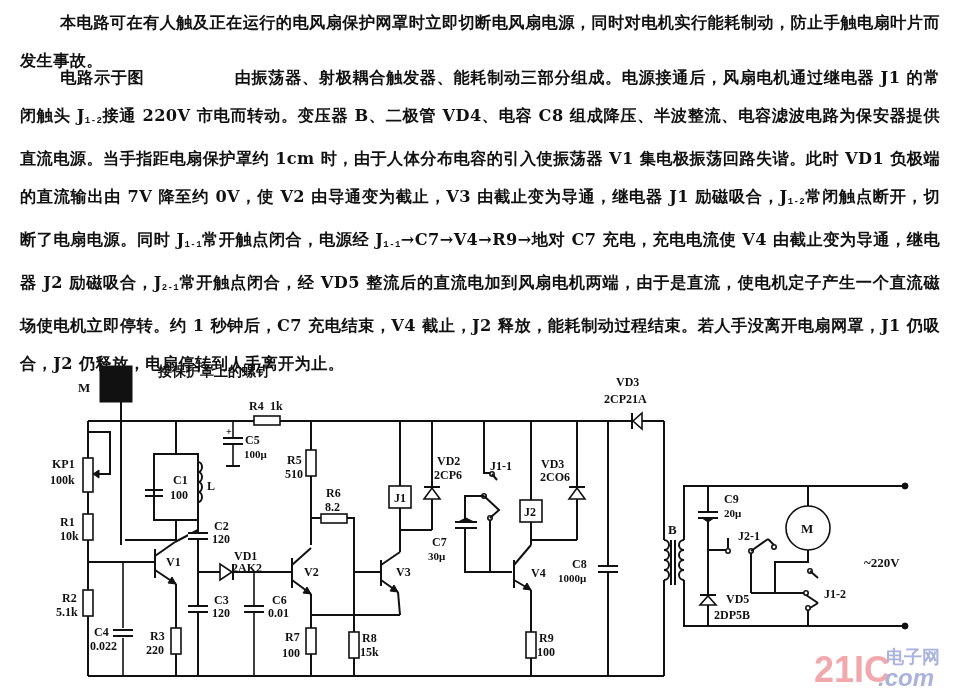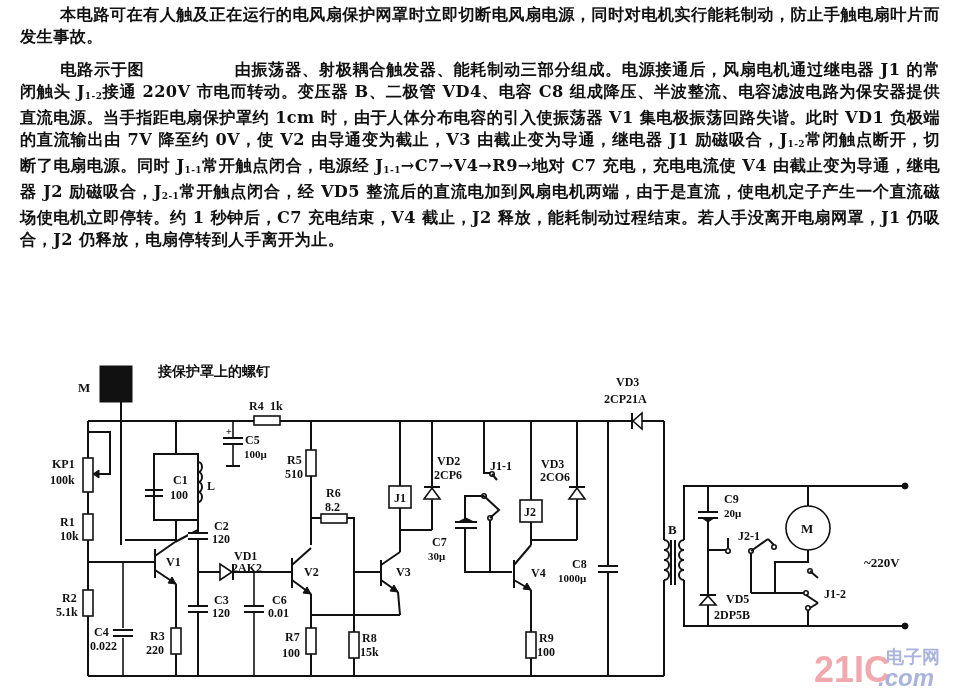--- a/index.html
+++ b/index.html
@@ -1,24 +1,24 @@
 <!DOCTYPE html>
 <html><head>
 <meta charset="utf-8">
 <style>
   html, body { margin:0; padding:0; background:#ffffff; }
   body { width:955px; height:694px; position:relative; overflow:hidden;
          font-family:"DejaVu Serif", serif; color:#111; }
-  .para { position:absolute; left:20px; width:920px; font-size:16.2px; line-height:22px;
+  .para { position:absolute; left:20px; width:920px; font-size:16.2px; line-height:38px;
           font-weight:bold; letter-spacing:0.4px; text-align:justify; }
   #p1 { top:4px; }
   #p2 { top:59px; }
   .indent { display:inline-block; width:40px; }
   .gap { display:inline-block; width:90px; }
-  sub { font-size:9px; vertical-align:-2px; }
+  sub { font-size:9px; vertical-align:-2px;font-family:Liberation Mono, monospace; }
   svg { position:absolute; left:0; top:0; }
   svg text { font-family:"Liberation Serif", serif; font-weight:bold; fill:#111; }
   .w { stroke:#111; stroke-width:2; fill:none; }
   .wt { stroke:#111; stroke-width:1.6; fill:none; }
   .rb { stroke:#111; stroke-width:1.6; fill:#fff; }
   .blk { fill:#111; stroke:#111; }
   .wm1 { font-family:"Liberation Sans", sans-serif; font-weight:bold; fill:#f2a9ae; font-size:36px; }
   .wm2 { font-family:"Liberation Sans", sans-serif; fill:#a9b3dd; font-size:18px; }
   .wm3 { font-family:"Liberation Sans", sans-serif; font-style:italic; fill:#a9b3dd; font-size:24px; }
 </style>

